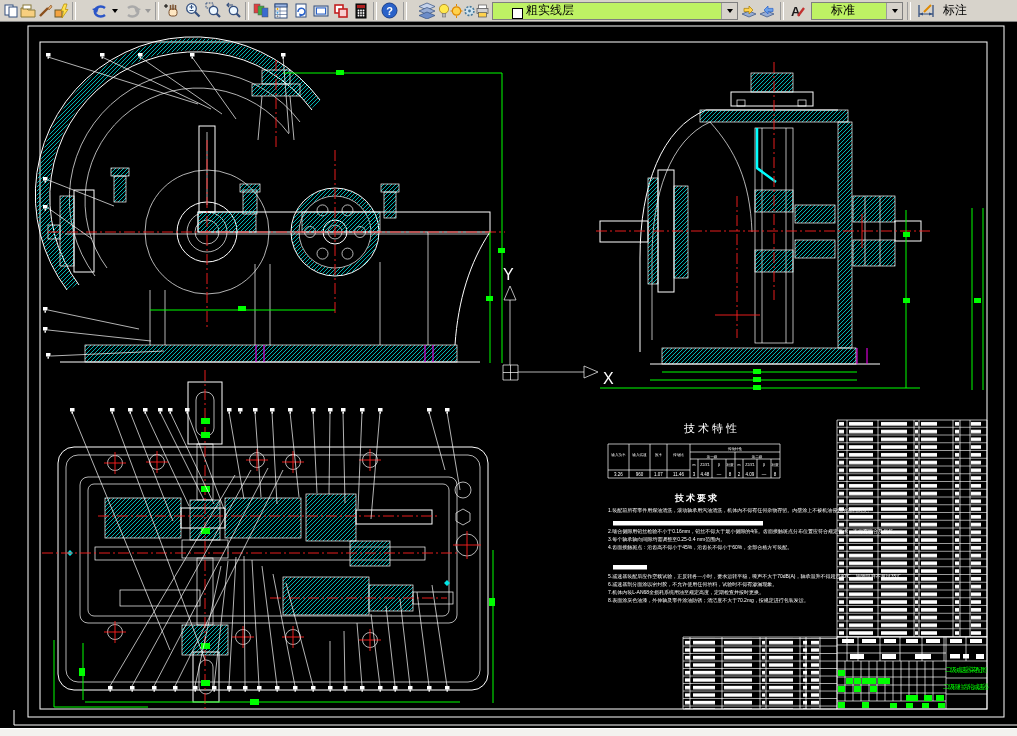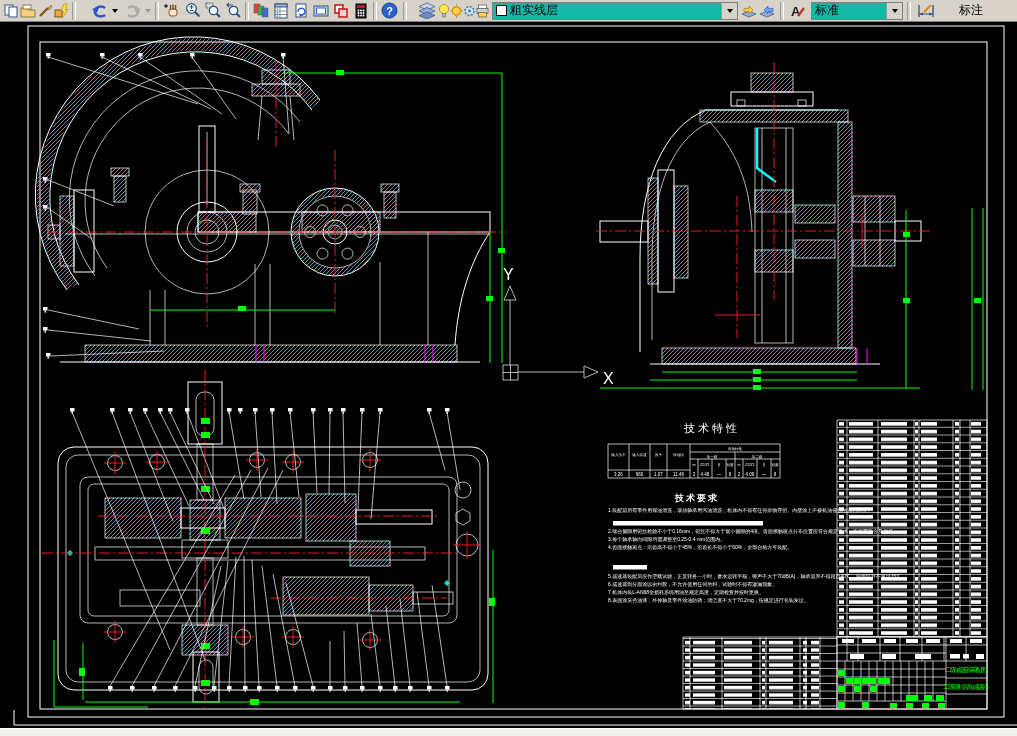--- a/index.html
+++ b/index.html
@@ -7,30 +7,30 @@
        font-family:"Liberation Sans",sans-serif;}
   
   #toolbar{position:absolute;top:0;left:0;width:1017px;height:22px;background:#d7d3cb;
            display:flex;align-items:center;border-bottom:1px solid #7f7f7f;box-sizing:border-box;}
   .tbtn{width:17px;height:20px;display:flex;align-items:center;justify-content:center;flex:0 0 auto;}
   .tbtn.w20{width:20px;}
   .tbtn.w13{width:13px;}
   .mini{width:10px;height:20px;display:flex;align-items:center;justify-content:center;flex:0 0 auto;}
   .sep{width:2px;height:18px;border-left:1px solid #9b9b9b;border-right:1px solid #ffffff;
        margin:0 2px;flex:0 0 auto;}
-  .combo{height:18px;background:#14b8a6;border:1px solid #7f7f7f;display:flex;align-items:center;
-         font-size:12px;color:#000;padding-left:3px;position:relative;box-sizing:border-box;flex:0 0 auto;
+  .combo{height:18px;background:#bef264;border:1px solid #7f7f7f;display:flex;align-items:flex-end;
+         font-size:12px;color:#000;padding-left:19px;position:relative;box-sizing:border-box;flex:0 0 auto;
          white-space:nowrap;overflow:hidden;}
   .combo .arrowbtn{position:absolute;right:0;top:0;width:15px;height:16px;background:#d7d3cb;
          border-left:1px solid #9b9b9b;display:flex;align-items:center;justify-content:center;}
   .arr{width:0;height:0;border-left:3px solid transparent;border-right:3px solid transparent;
        border-top:4px solid #000;}
   .arr.dis{border-top-color:#999;}
   .swatch{width:9px;height:9px;background:#fff;border:1px solid #000;margin-right:3px;flex:0 0 auto;}
-  #tb-right-label{font-size:12px;color:#000;margin-left:20px;white-space:nowrap;flex:0 0 auto;}
+  #tb-right-label{font-size:12px;color:#000;margin-left:4px;white-space:nowrap;flex:0 0 auto;}
   
   #canvas{position:absolute;top:23px;left:0;width:1017px;height:705px;background:#000;}
   #cmdstrip{position:absolute;top:728px;left:0;width:1017px;height:8px;background:#f3f2ef;
             border-top:1px solid #ffffff;box-sizing:border-box;}
   
   svg text{font-family:"Liberation Sans",sans-serif;}
   .w{stroke:#fff;fill:none;stroke-width:1;}
   .w7{stroke:#fff;fill:none;stroke-width:.7;}
   .hz{fill:url(#hz);stroke:#fff;stroke-width:.7;}
   .red{stroke:#ff2020;fill:none;stroke-width:.9;stroke-dasharray:11 3 2 3;}

